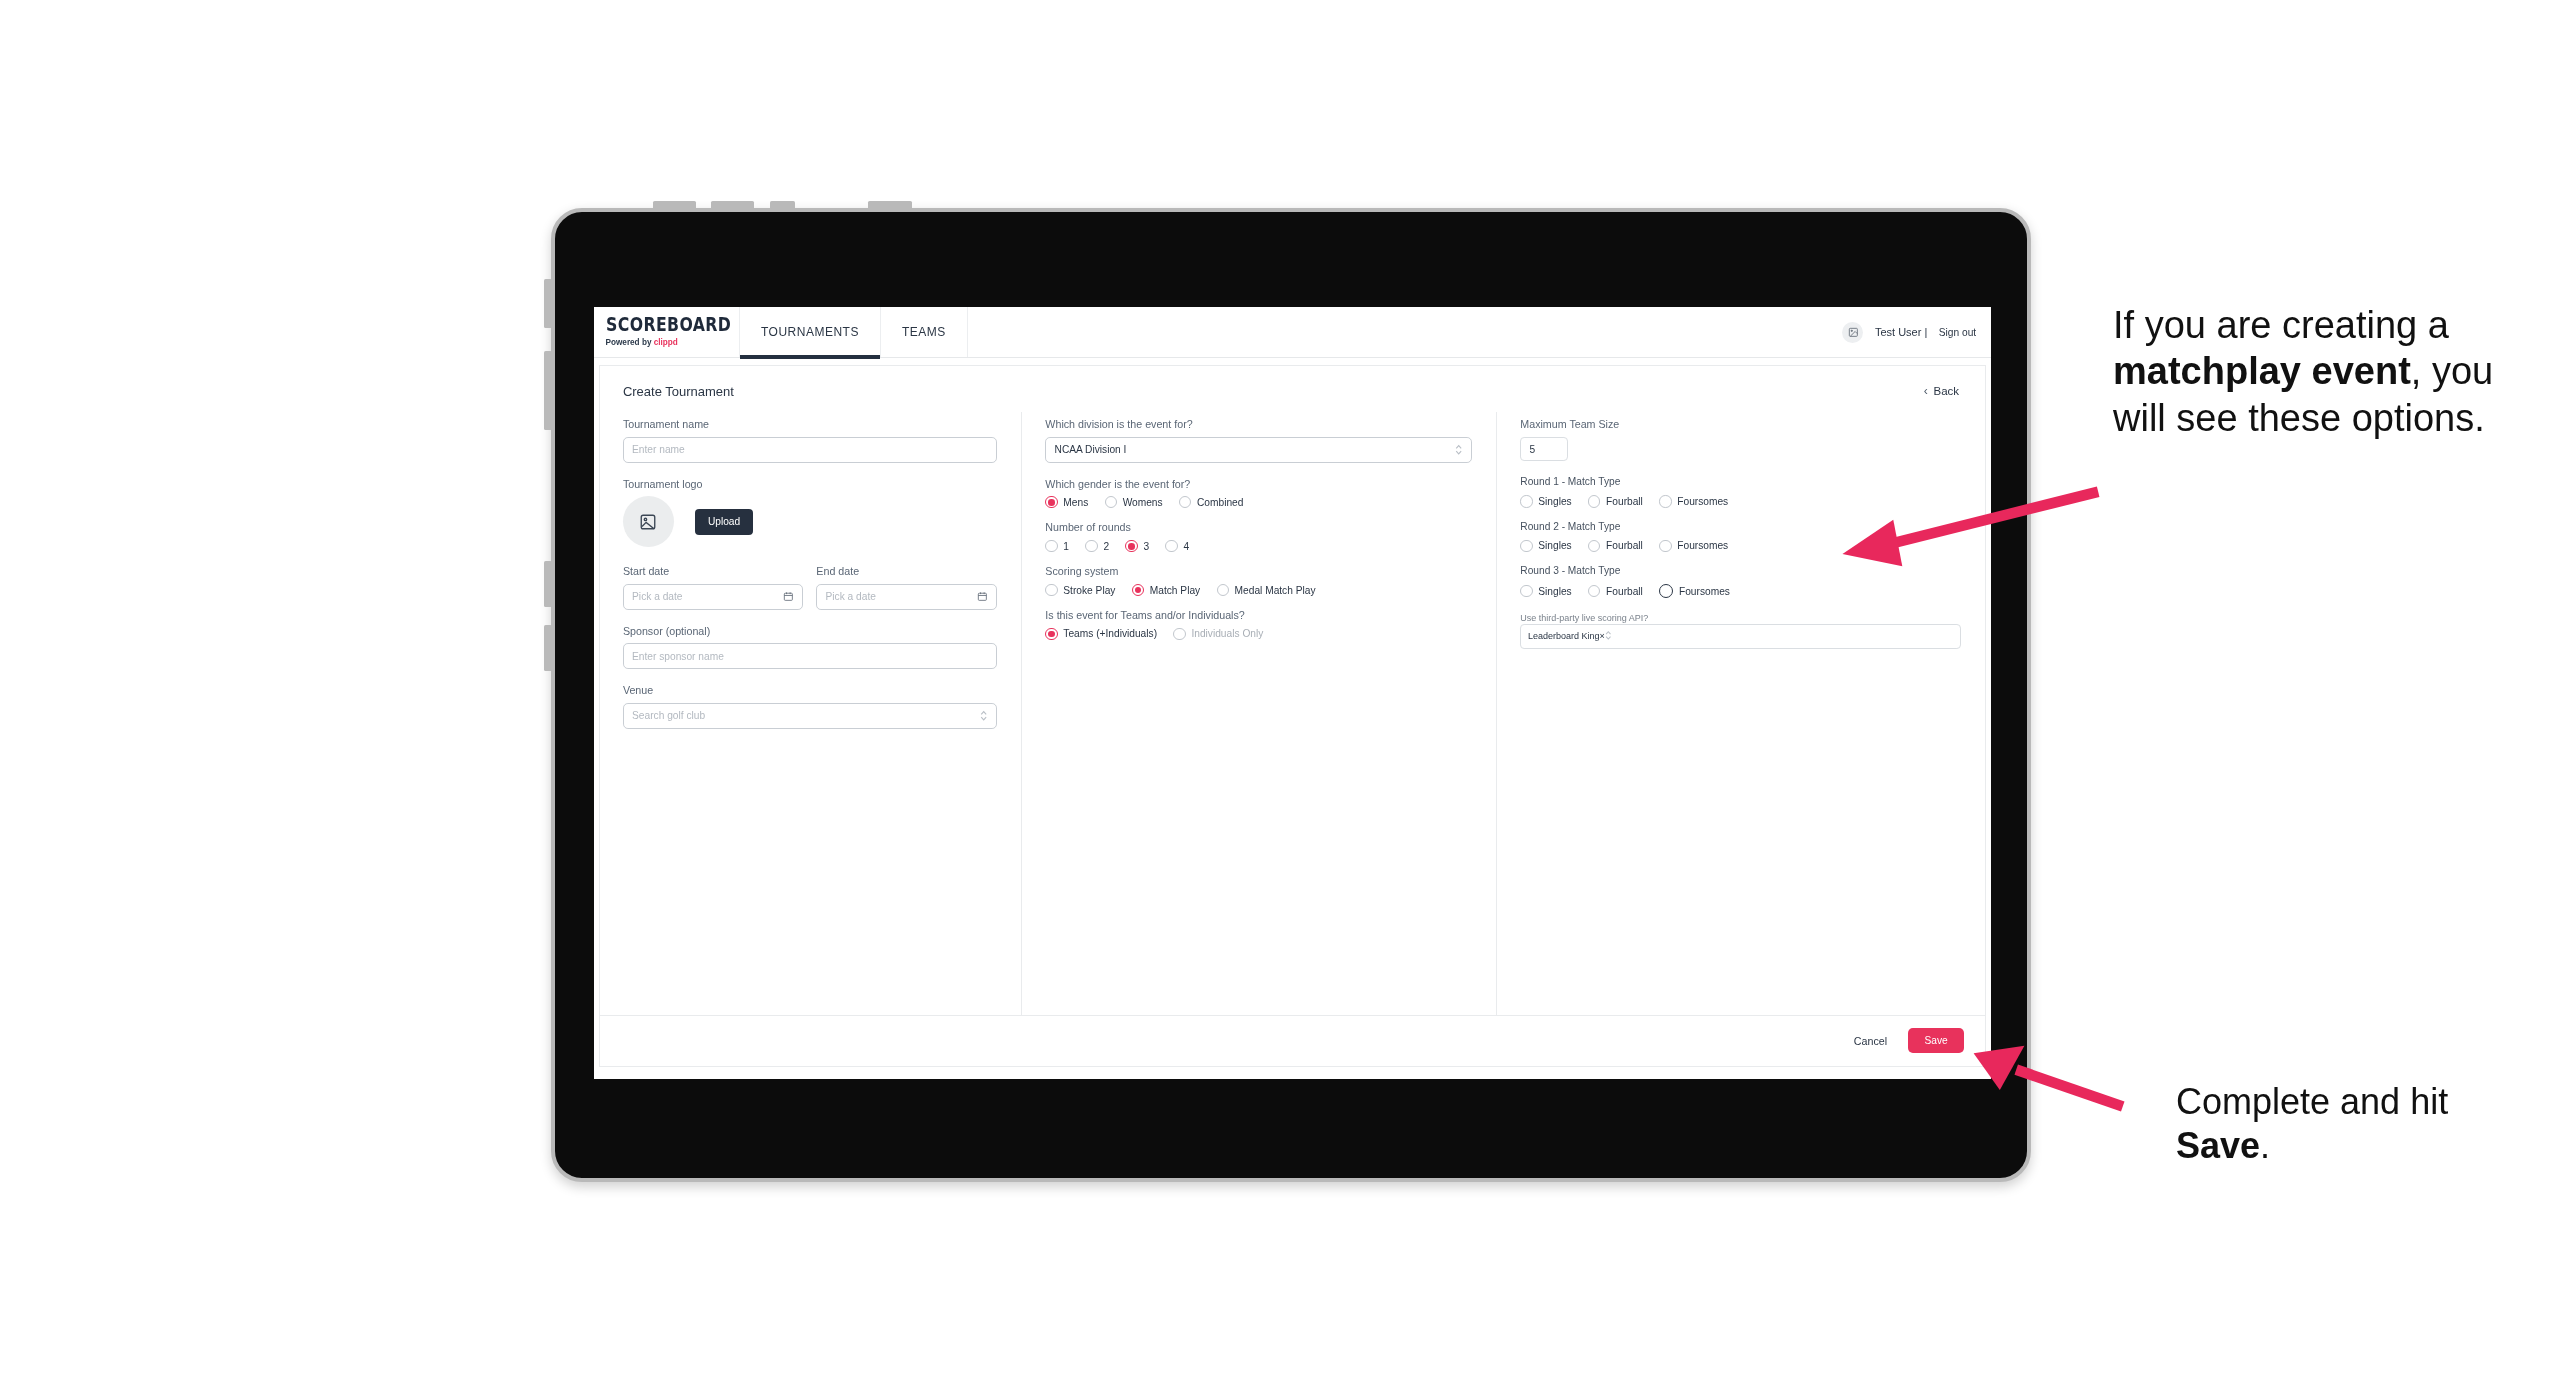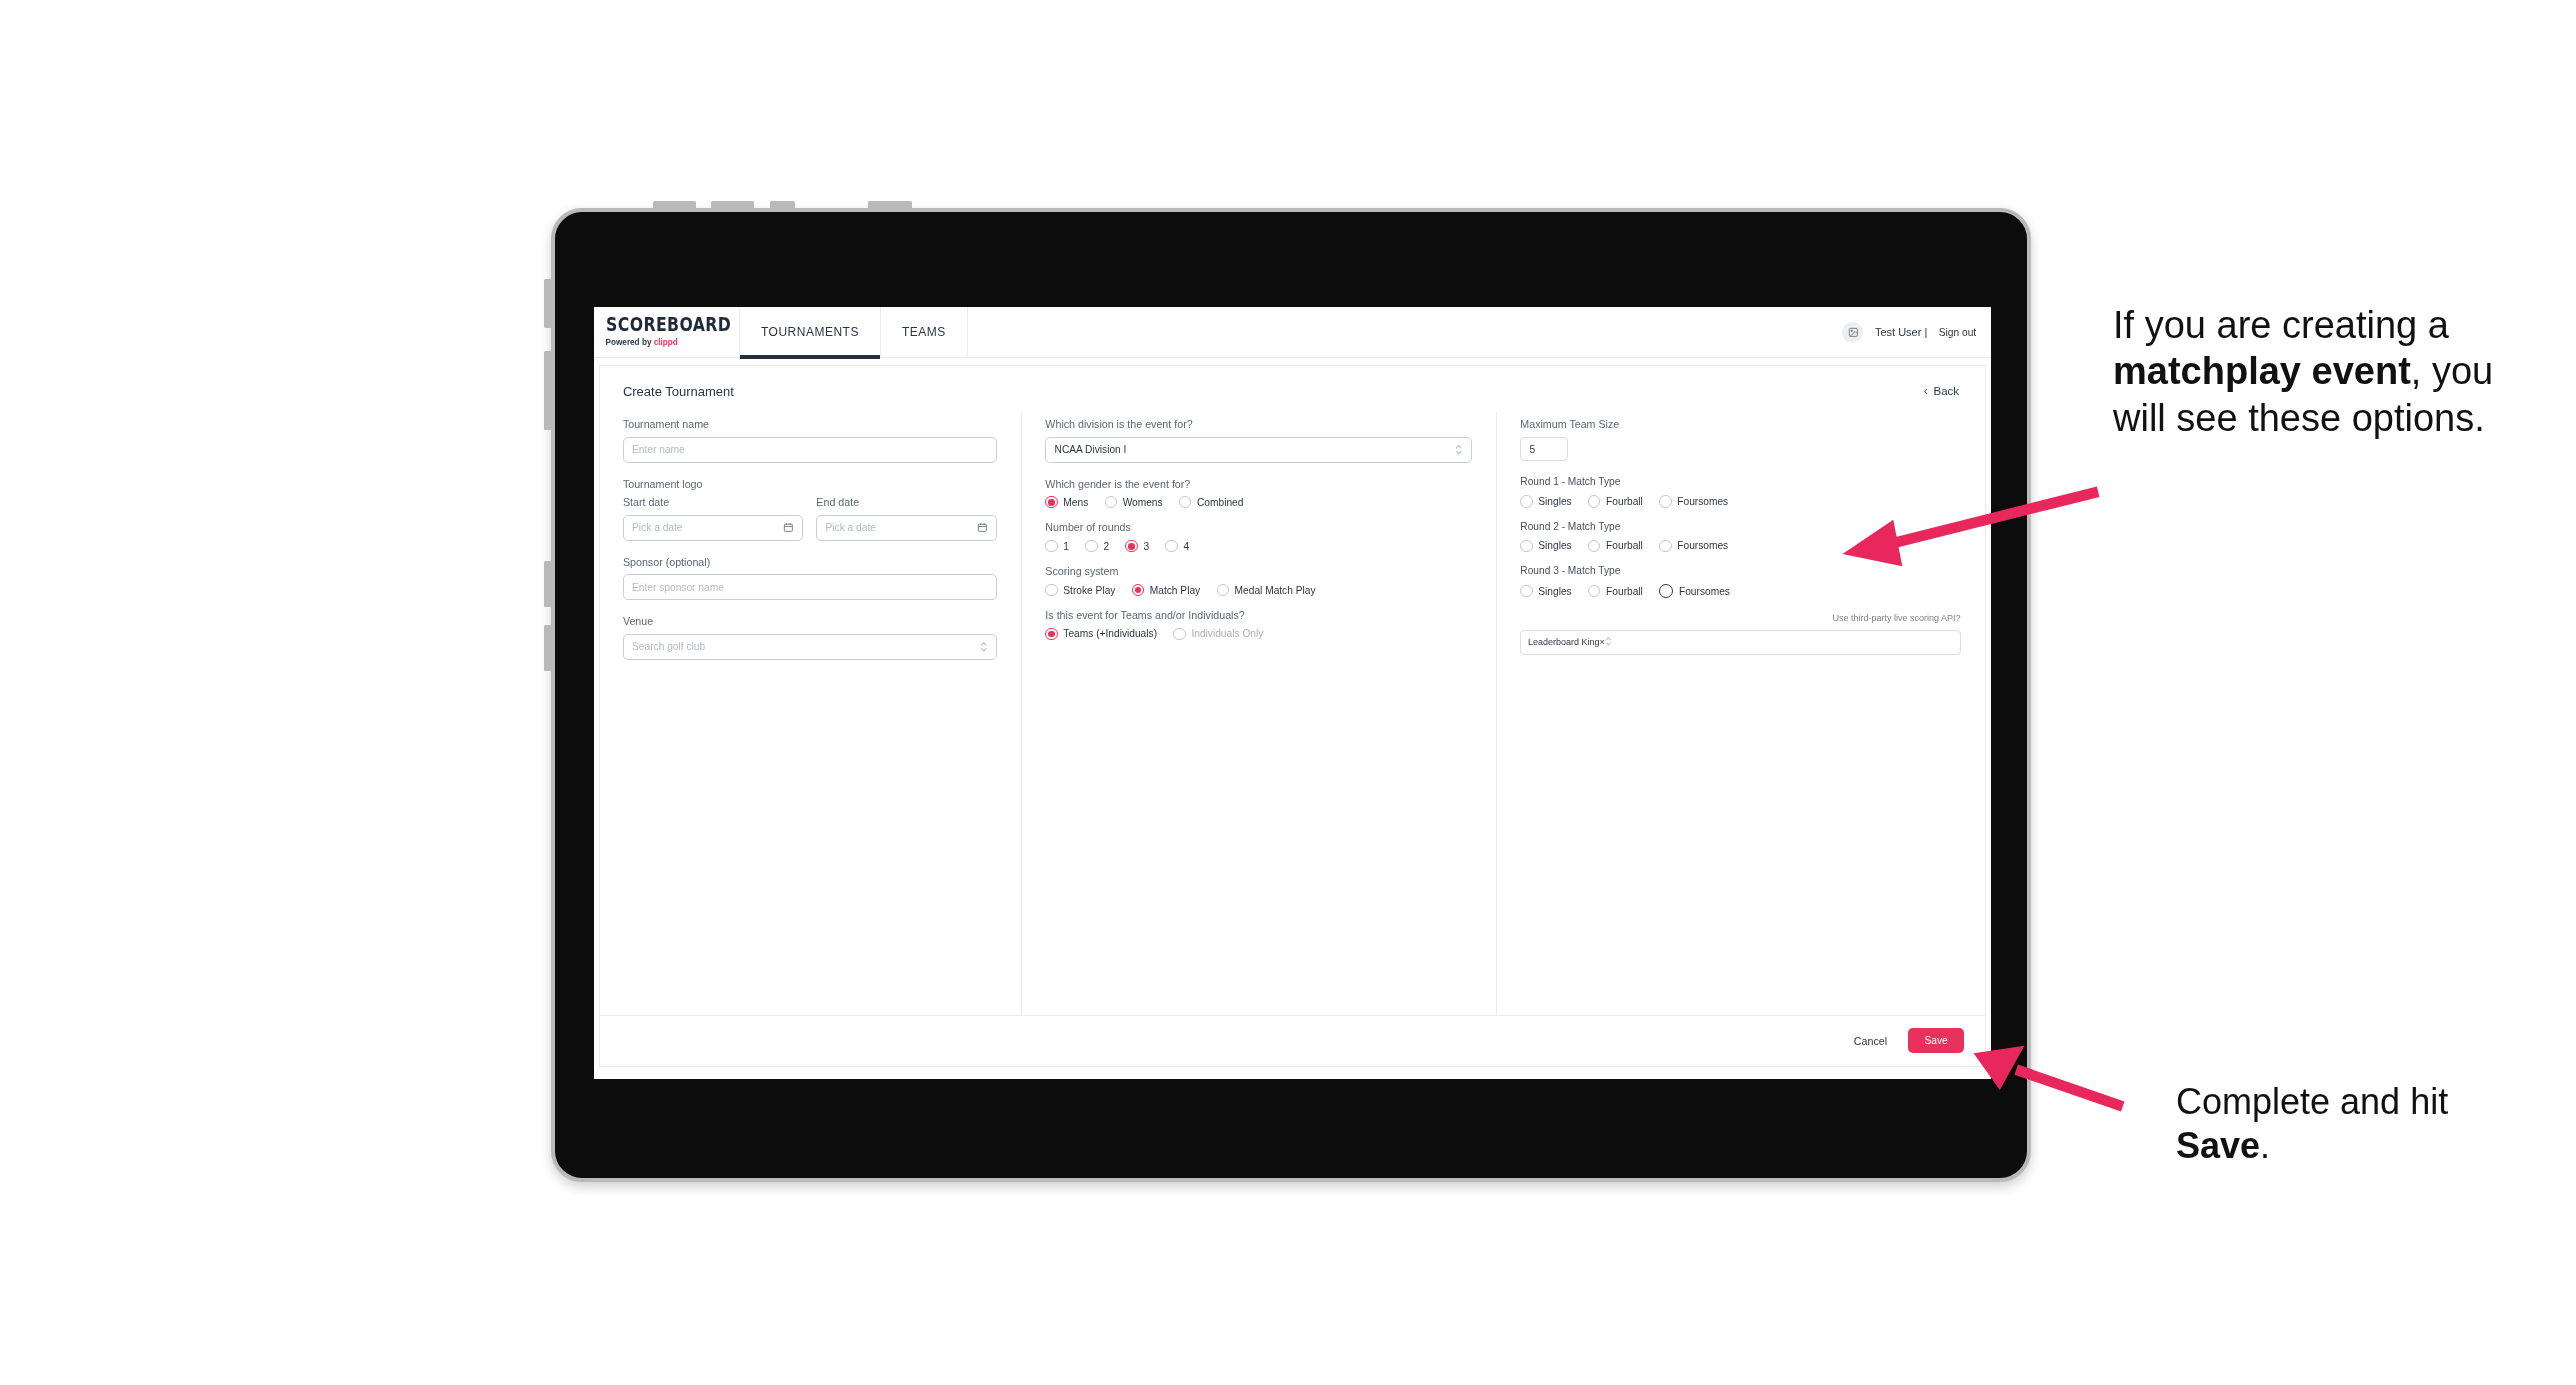--- a/index.html
+++ b/index.html
@@ -206,21 +206,21 @@
   }
   .radio.checked { border-color: #e8325c; }
   .radio.checked::after {
     content: ""; width: 6.6px; height: 6.6px; border-radius: 50%;
     background: #e8325c;
   }
   .radio.focus { border-color: #2b3645; border-width: 1.6px; width: 14px; height: 14px; }
   .radio-label { font-size: 10.2px; color: #2b3645; }
   .radio-label.muted { color: #a9afb6; }
 
-  .small-label { font-size: 9px; color: #7a828c; margin-bottom: 7px; display:block;text-align:right; }
+  .small-label { font-size: 9px; color: #7a828c; margin-bottom: 1px; display:block; }
 
   .teamsize-input {
     width: 48px; height: 24.6px;
     border: 0.8px solid #dadee2; border-radius: 4.1px;
     display: flex; align-items: center; padding: 0 8.2px;
     font-size: 10.2px; color: #2b3645;
     margin-bottom: 14.8px;
   }
   .round-label { font-size: 10.2px; color: #46515f; margin: 4.9px 0 8.2px 0; display:block; }
 
@@ -321,20 +321,30 @@
 
             <div class="field">
               <span class="label">Tournament name</span>
               <div class="input">
                 <span>Enter name</span>
               </div>
             </div>
 
             <div>
               <span class="label">Tournament logo</span>
+              <div class="logo-row">
+                <div class="logo-circle">
+                  <svg viewBox="0 0 24 24" fill="none" stroke="#3b4654" stroke-width="1.8">
+                    <rect x="3" y="3" width="18" height="18" rx="2.5"></rect>
+                    <circle cx="8.6" cy="8.6" r="1.6"></circle>
+                    <path d="M4 18l5.5-5.5L20 21"></path>
+                  </svg>
+                </div>
+                <button class="upload-btn">Upload</button>
+              </div>
             </div>
 
             <div class="row2 field">
               <div>
                 <span class="label">Start date</span>
                 <div class="input">
                   <span>Pick a date</span>
                   <span class="cal">
                     <svg viewBox="0 0 24 24" fill="none" stroke="#5a6470" stroke-width="1.8">
                         <rect x="3" y="5" width="18" height="16" rx="2"></rect>

